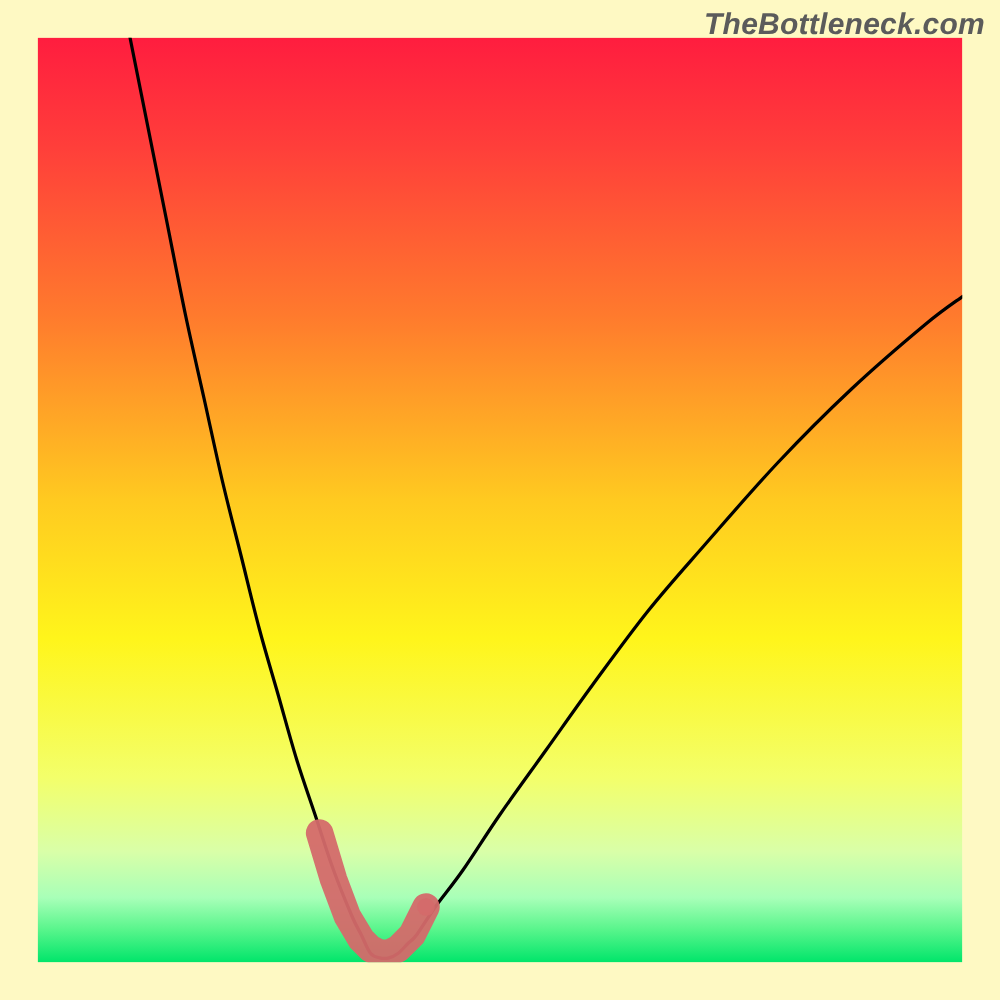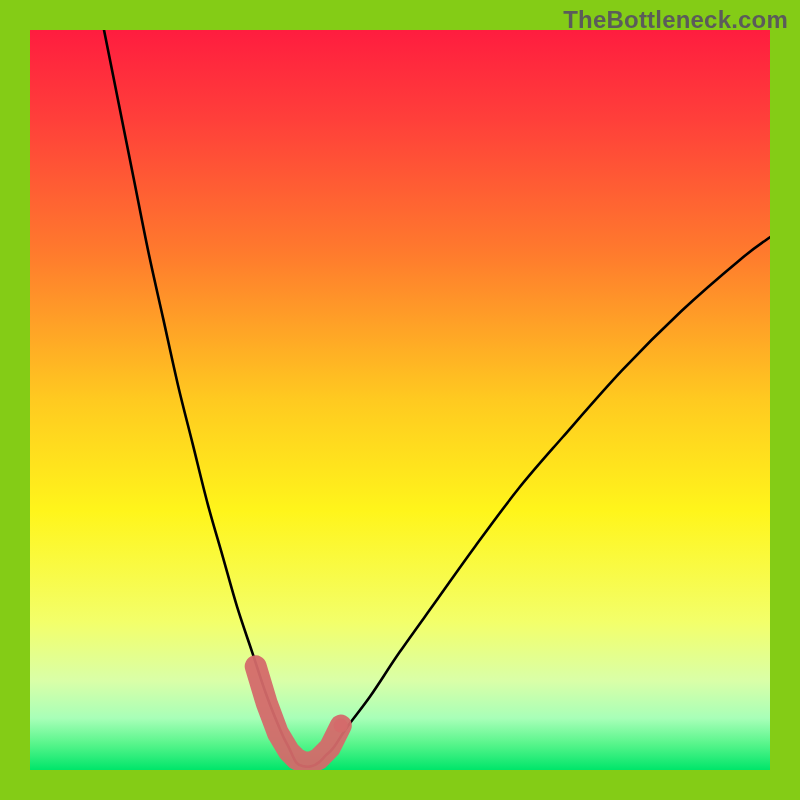--- a/index.html
+++ b/index.html
@@ -1,21 +1,22 @@
 <!DOCTYPE html>
 <html><head>
 <meta charset="utf-8">
 <style>
   * { margin: 0; padding: 0; box-sizing: border-box; }
   html, body { width: 800px; height: 800px; overflow: hidden; background: #000; }
   .frame {
     position: relative;
     width: 800px;
     height: 800px;
-    background: #84cc16;
+    background: #fef9c3;
+    font-style: italic;
   }
   .watermark {
     position: absolute;
     top: 6px;
     right: 12px;
     font-family: Arial, Helvetica, sans-serif;
     font-size: 24px;
     font-weight: 600;
     color: #5b5b5b;
     letter-spacing: 0.2px;

